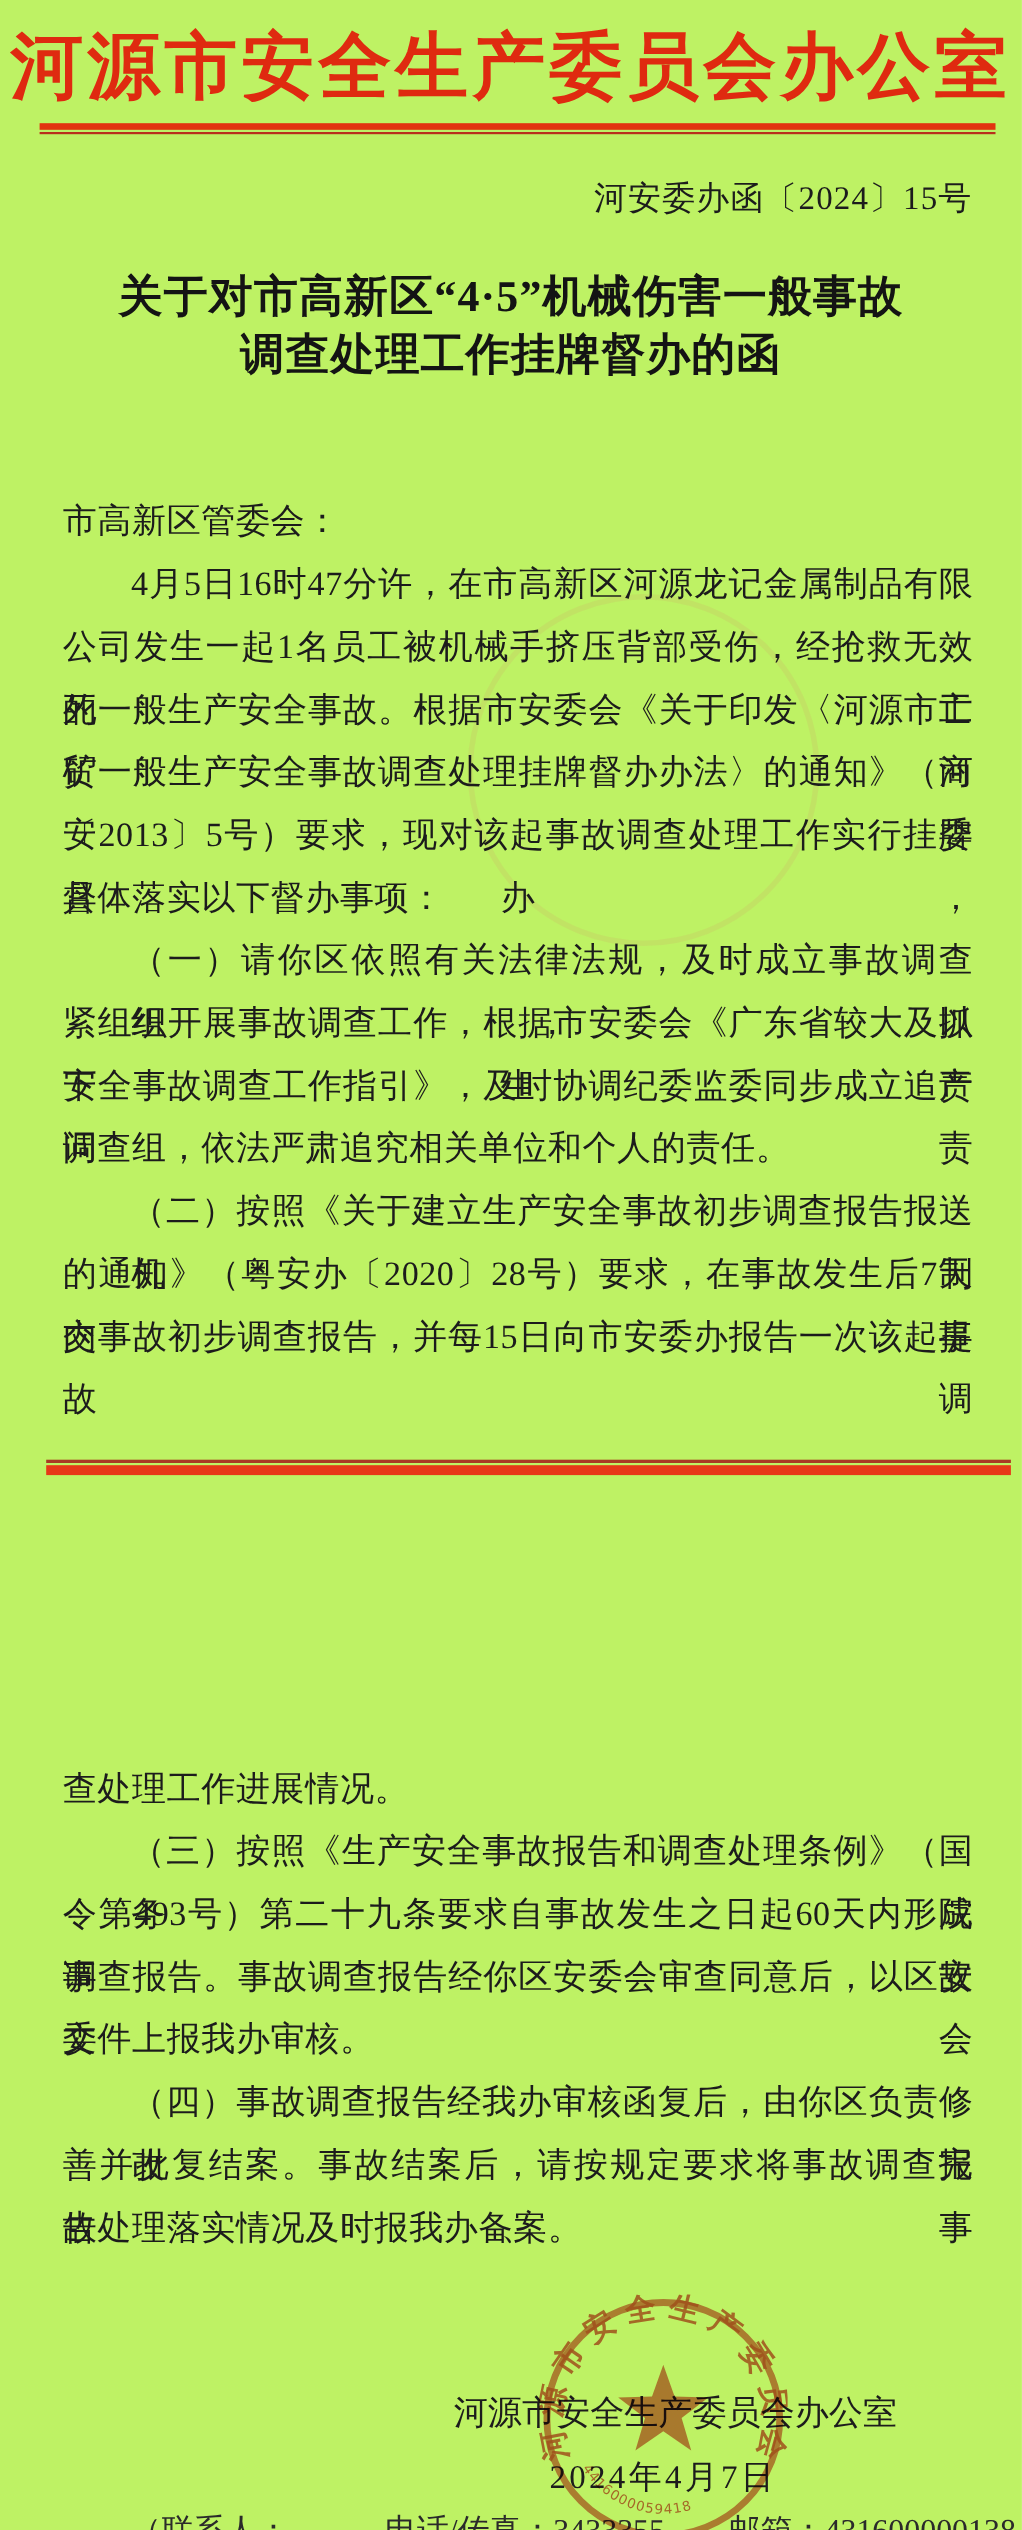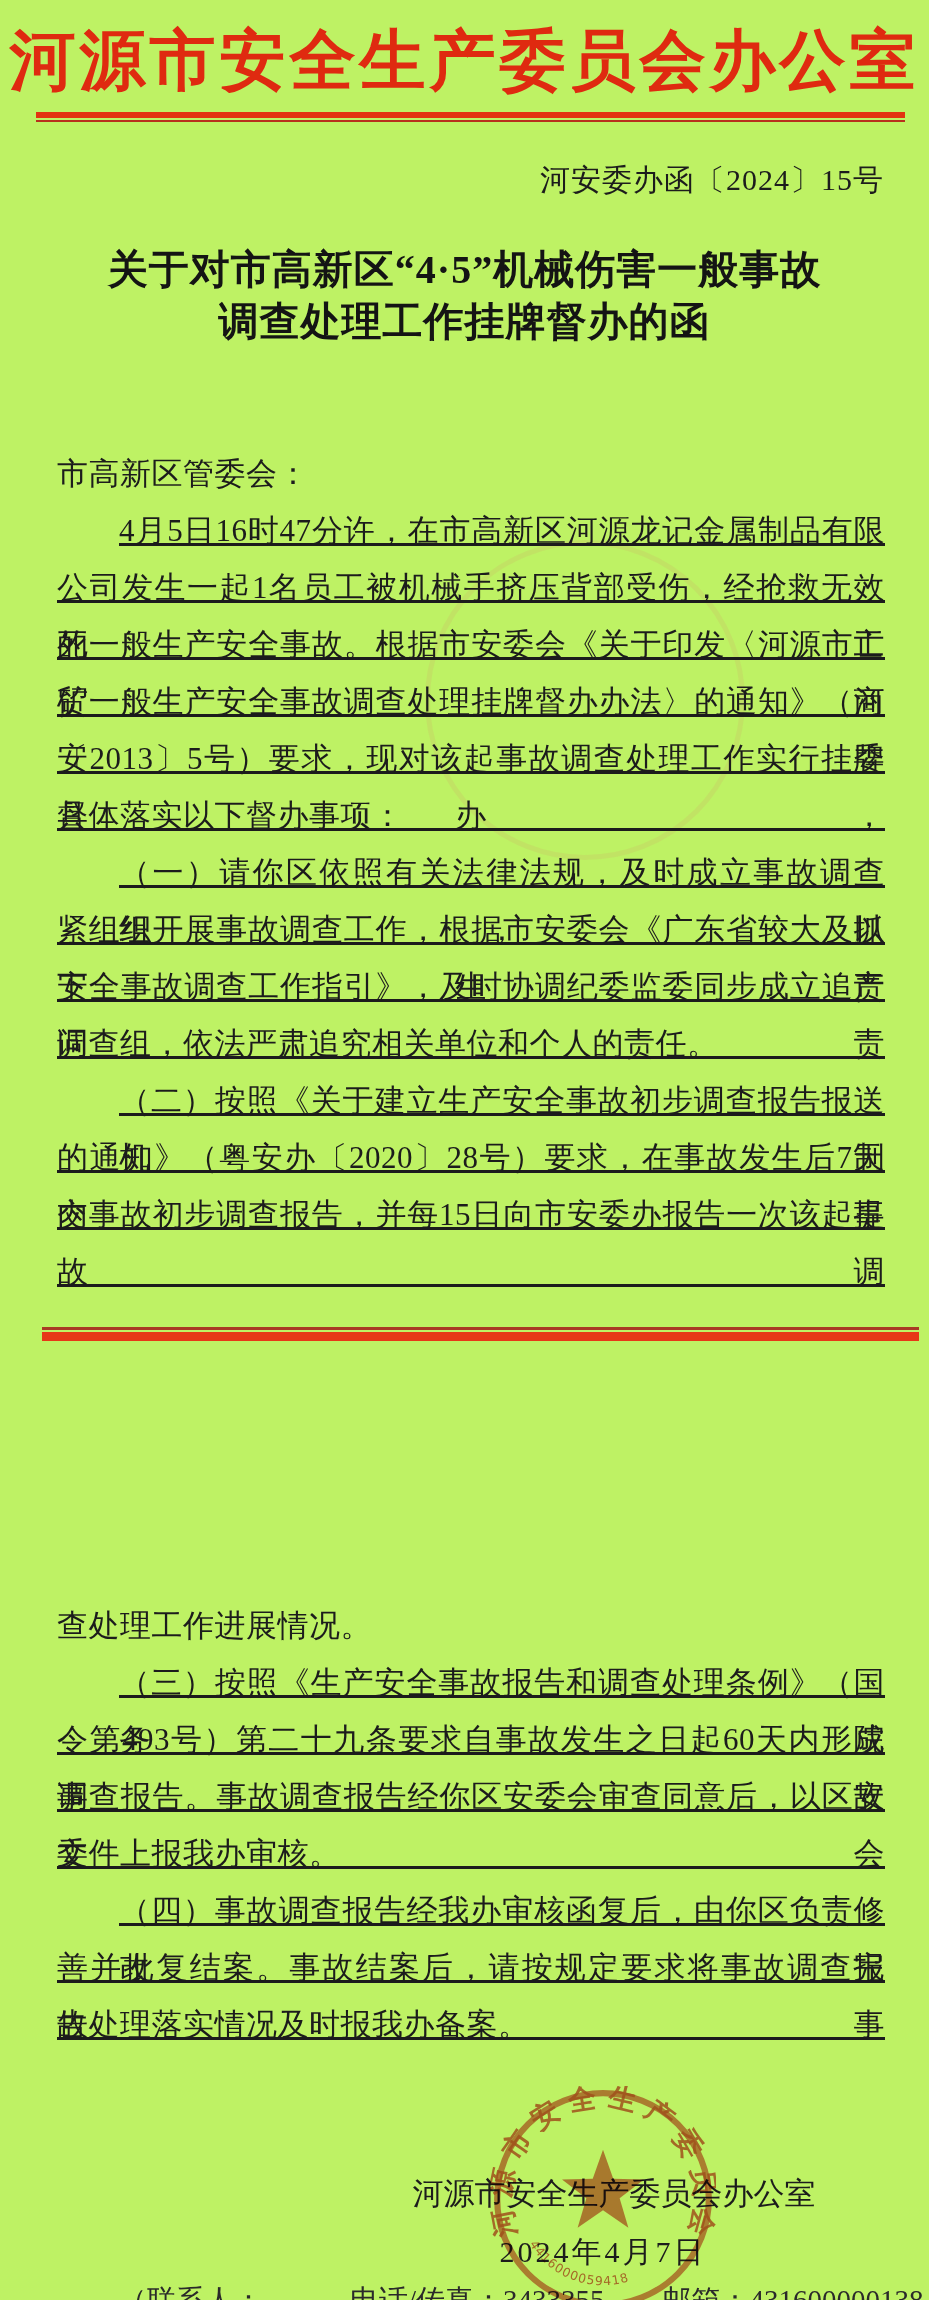--- a/index.html
+++ b/index.html
@@ -31,21 +31,21 @@
     color:#141414;
   }
   
   .body-block{position:absolute;left:57px;width:828px;}
   .block-a{top:445px;}
   .block-b{top:1597px;}
   .line{
     height:57px;line-height:57px;font-size:31px;white-space:nowrap;
     letter-spacing:0.5px;
   }
-  .line.fill{white-space:normal;text-align:justify;text-align-last:justify;text-decoration:underline;}
+  .line.fill{white-space:normal;text-align:justify;text-align-last:justify;}
   .line.indent{padding-left:62px;}
   
   .red-band{position:absolute;top:1327px;left:42px;width:877px;}
   .red-band .b1{height:3px;background:#a93a24;}
   .red-band .b2{height:2px;}
   .red-band .b3{height:9px;background:#e73817;}
   
   .closing-org{
     position:absolute;top:2173px;left:404px;width:420px;
     text-align:center;font-size:31px;white-space:nowrap;z-index:2;

